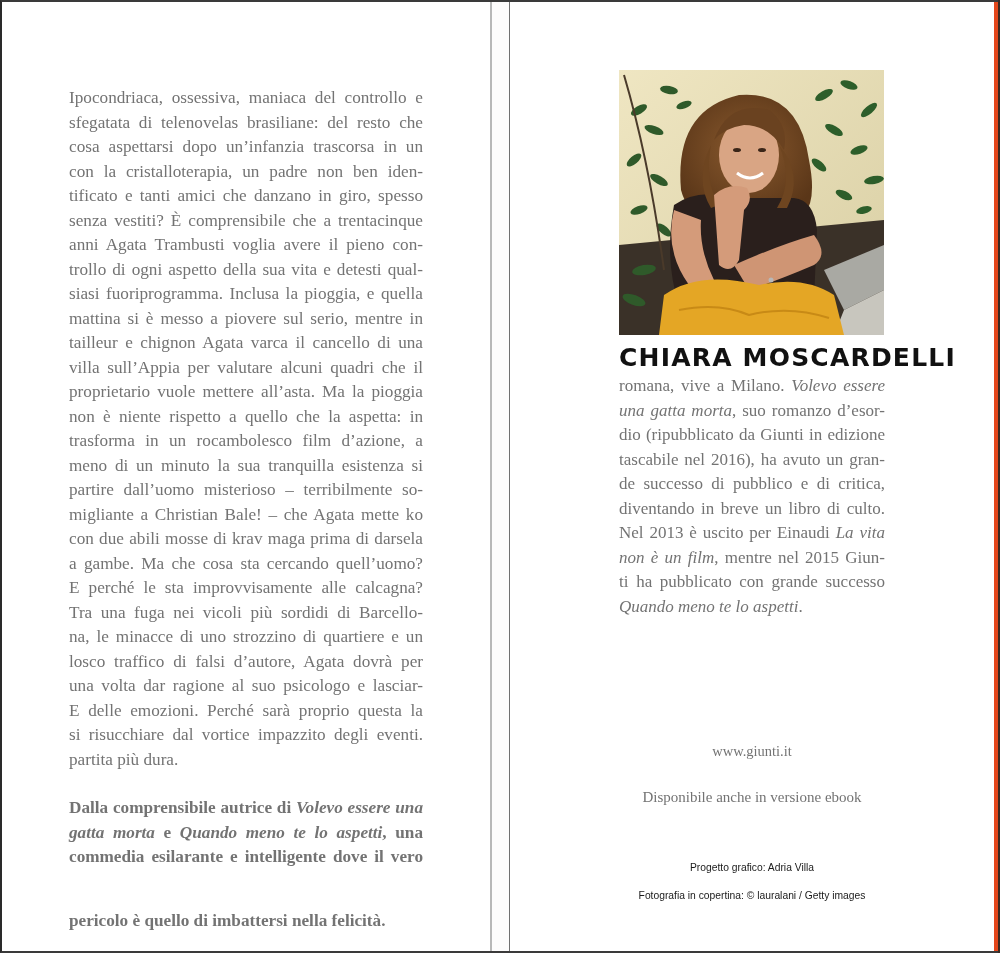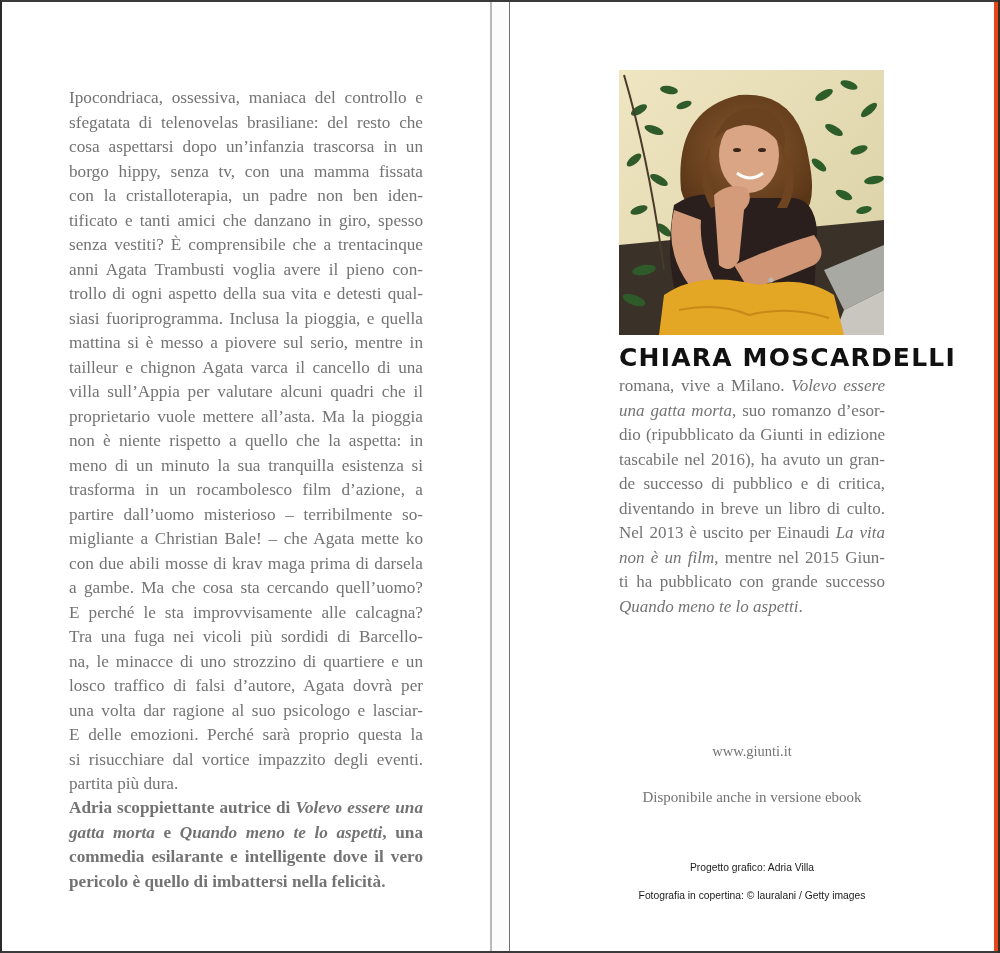--- a/index.html
+++ b/index.html
@@ -35,21 +35,21 @@
     position: absolute; left: 69px; top: 86px; width: 354px;
     font-size: 17.2px; line-height: 24.5px; text-align: justify;
   }
   .blurb .line { display: block; text-align: justify; text-align-last: justify; white-space: nowrap; }
   .blurb .line.last { text-align-last: left; }
   .tagline {
     position: absolute; left: 69px; top: 796px; width: 354px;
     font-size: 17.2px; line-height: 24.5px; font-weight: bold;
   }
   .tagline .line { display: block; text-align: justify; text-align-last: justify; white-space: nowrap; }
-  .tagline .line.last { text-align-last: left; }
+  .tagline .line.last { text-align-last: left; margin-top: 39px; }
 
   
   .photo {
     position: absolute; left: 619px; top: 70px; width: 265px; height: 265px; overflow: hidden;
     background: #e8dfb6;
   }
   .author-name {
     position: absolute; left: 619px; top: 344px; width: 268px;
     font-family: "DejaVu Sans", "Liberation Sans", sans-serif; font-weight: bold;
     font-size: 25px; letter-spacing: 1.2px; color: #111; white-space: nowrap;
@@ -80,50 +80,49 @@
 <div class="fold-left"></div>
 <div class="fold-gap"></div>
 <div class="fold-right"></div>
 <div class="edge-orange"></div>
 <div class="edge-dark"></div>
 
 <div class="blurb serif" id="blurb">
     <span class="line">Ipocondriaca, ossessiva, maniaca del controllo e</span>
     <span class="line">sfegatata di telenovelas brasiliane: del resto che</span>
     <span class="line">cosa aspettarsi dopo un’infanzia trascorsa in un</span>
-    <span class="line">borgo hippy, senza tv, con una mamma fissata</span>
     <span class="line">con la cristalloterapia, un padre non ben iden-</span>
     <span class="line">tificato e tanti amici che danzano in giro, spesso</span>
     <span class="line">senza vestiti? È comprensibile che a trentacinque</span>
     <span class="line">anni Agata Trambusti voglia avere il pieno con-</span>
     <span class="line">trollo di ogni aspetto della sua vita e detesti qual-</span>
     <span class="line">siasi fuoriprogramma. Inclusa la pioggia, e quella</span>
     <span class="line">mattina si è messo a piovere sul serio, mentre in</span>
     <span class="line">tailleur e chignon Agata varca il cancello di una</span>
     <span class="line">villa sull’Appia per valutare alcuni quadri che il</span>
     <span class="line">proprietario vuole mettere all’asta. Ma la pioggia</span>
     <span class="line">non è niente rispetto a quello che la aspetta: in</span>
+    <span class="line">trasforma in un rocambolesco film d’azione, a</span>
     <span class="line">meno di un minuto la sua tranquilla esistenza si</span>
-    <span class="line">trasforma in un rocambolesco film d’azione, a</span>
     <span class="line">partire dall’uomo misterioso – terribilmente so-</span>
     <span class="line">migliante a Christian Bale! – che Agata mette ko</span>
     <span class="line">con due abili mosse di krav maga prima di darsela</span>
     <span class="line">a gambe. Ma che cosa sta cercando quell’uomo?</span>
     <span class="line">E perché le sta improvvisamente alle calcagna?</span>
     <span class="line">Tra una fuga nei vicoli più sordidi di Barcello-</span>
     <span class="line">na, le minacce di uno strozzino di quartiere e un</span>
     <span class="line">losco traffico di falsi d’autore, Agata dovrà per</span>
     <span class="line">una volta dar ragione al suo psicologo e lasciar-</span>
     <span class="line">E delle emozioni. Perché sarà proprio questa la</span>
     <span class="line">si risucchiare dal vortice impazzito degli eventi.</span>
     <span class="line last">partita più dura.</span>
   </div>
 
 <div class="tagline serif">
-  <span class="line"><span>Adria scoppiettante autrice di </span><i>Volevo essere una</i></span>
+  <span class="line"><span>Dalla comprensibile autrice di </span><i>Volevo essere una</i></span>
   <span class="line"><i>gatta morta</i><span> e </span><i>Quando meno te lo aspetti</i><span>, una</span></span>
   <span class="line">commedia esilarante e intelligente dove il vero</span>
   <span class="line last">pericolo è quello di imbattersi nella felicità.</span>
 </div>
 
 <div class="photo">
   <svg width="265" height="265" viewBox="0 0 265 265" xmlns="http://www.w3.org/2000/svg">
     <defs>
       <linearGradient id="wall" x1="0" y1="0" x2="1" y2="1">
         <stop offset="0" stop-color="#efe6c2"></stop>

